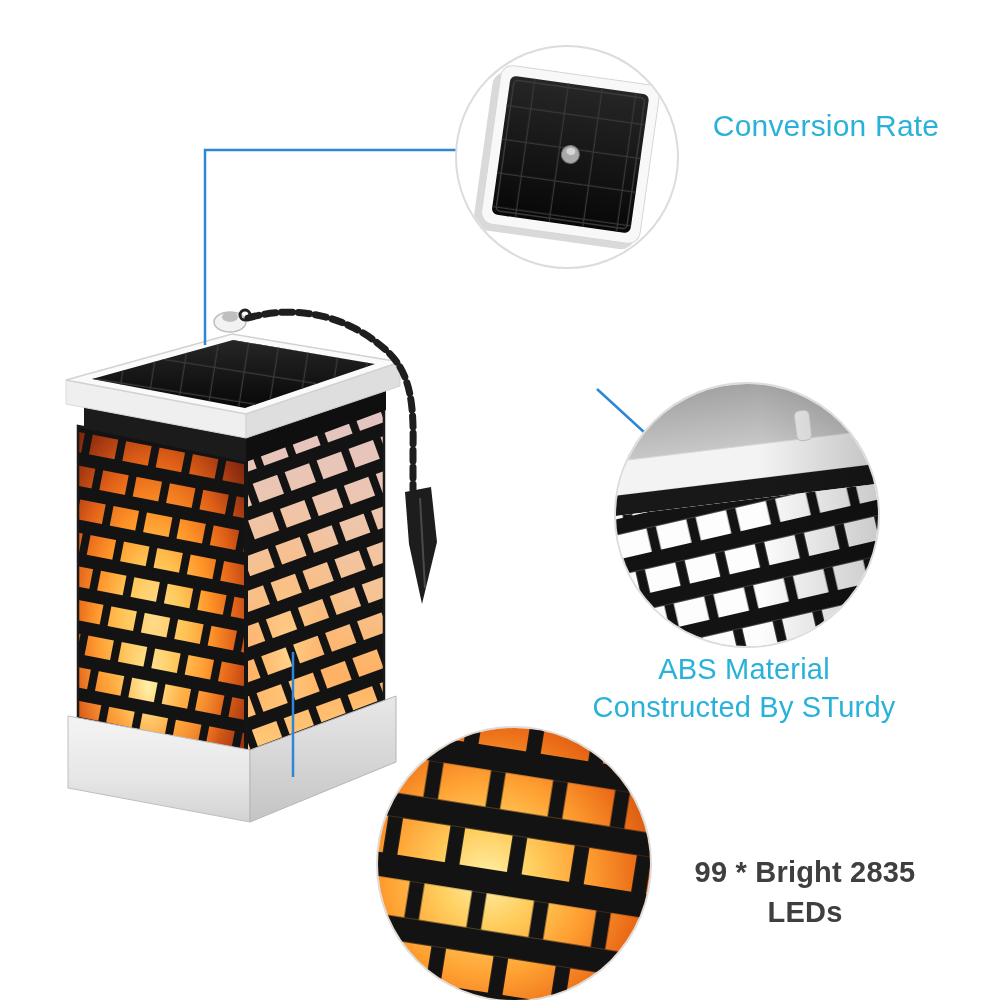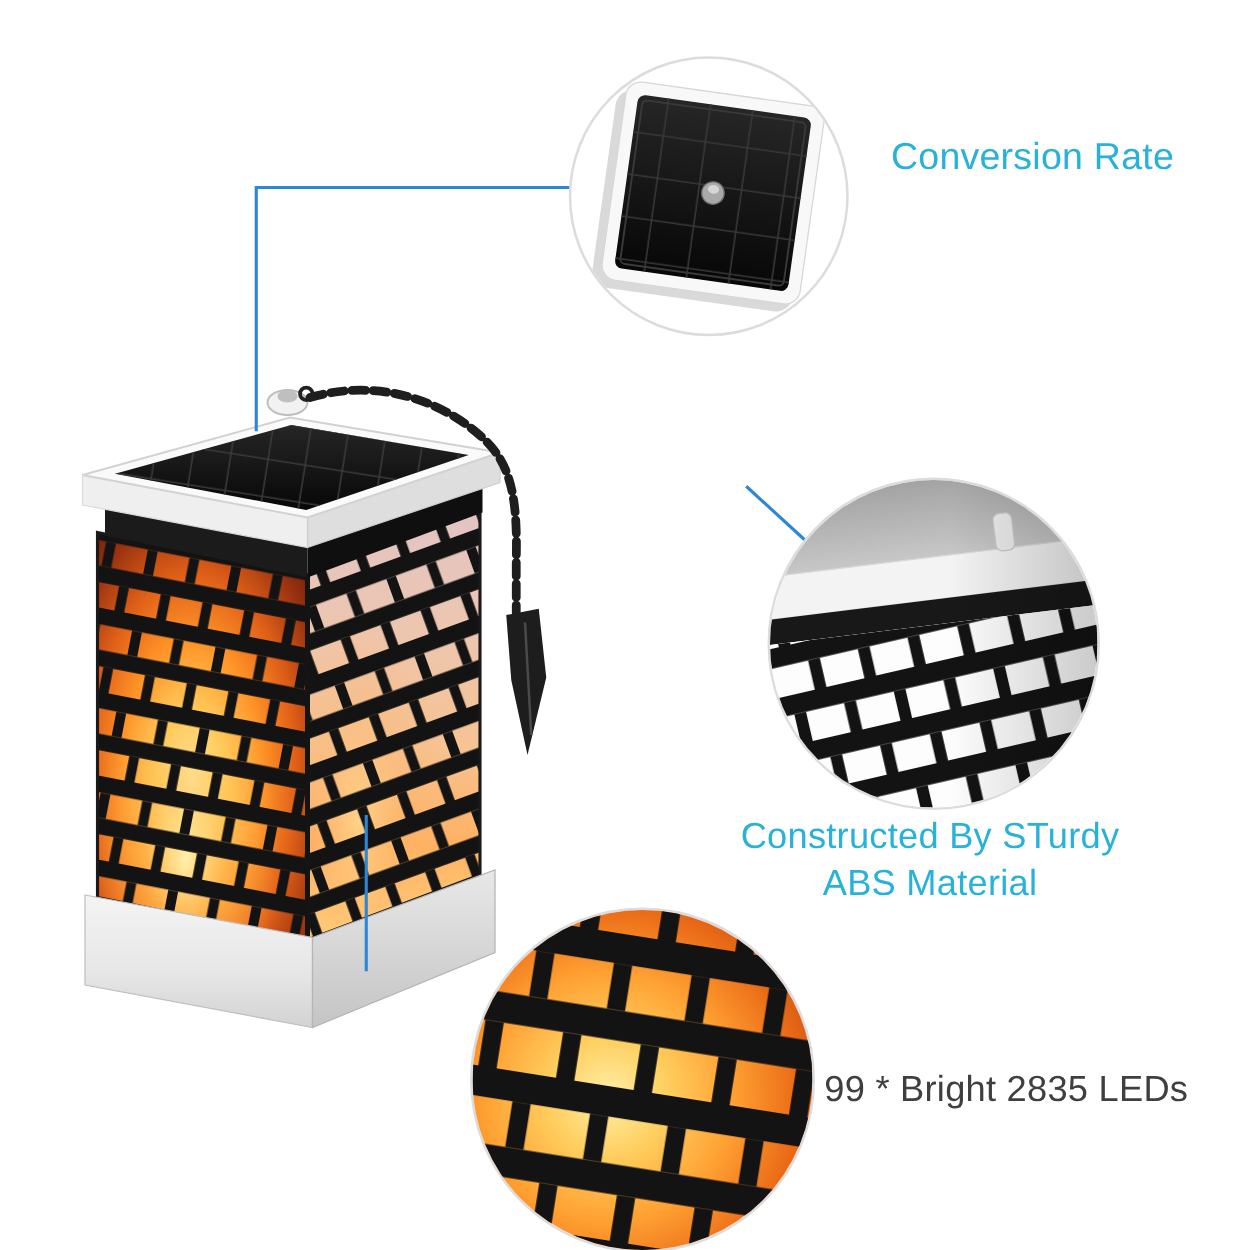--- a/index.html
+++ b/index.html
@@ -13,21 +13,21 @@
   .art{position:absolute;left:0;top:0;width:1000px;height:1000px;z-index:1;}
   .callout{position:absolute;border-radius:50%;background:#fff;border:2px solid #dcdcdc;overflow:hidden;z-index:2;}
   .callout svg{display:block;width:100%;height:100%;}
   #callout-solar{left:455px;top:45px;width:220px;height:220px;}
   #callout-abs{left:614px;top:382px;width:262px;height:262px;}
   #callout-leds{left:376px;top:726px;width:272px;height:272px;}
   .label{position:absolute;z-index:3;text-align:center;font-size:30px;line-height:40px;letter-spacing:0.2px;}
   .cyan{color:var(--accent-cyan);}
   #label-conversion{left:676px;top:106px;width:300px;}
   #label-abs{left:564px;top:650px;width:360px;font-size:29px;line-height:38px;}
-  #label-leds{left:655px;top:852px;width:300px;font-size:29px;color:var(--led-text);}
+  #label-leds{left:655px;top:852px;width:300px;font-size:29px;color:var(--led-text);font-weight:bold;}
 </style>
 </head>
 <body>
 
 <div class="canvas">
 
   <svg class="art" viewBox="0 0 1000 1000">
     <defs>
       <pattern id="bricksL" patternUnits="userSpaceOnUse" width="68" height="66" patternTransform="rotate(11)">
         <rect x="0" y="0" width="68" height="13" fill="#131313"></rect>
@@ -213,21 +213,21 @@
       <rect x="0" y="0" width="272" height="272" fill="url(#flameBig)"></rect>
       <rect x="-20" y="-20" width="312" height="312" fill="url(#bricksC3)"></rect>
     </svg>
   </div>
 
   <div class="label cyan" id="label-conversion">
     <div class="line">Conversion Rate</div>
   </div>
 
   <div class="label cyan" id="label-abs">
+    <div class="line">ABS Material</div>
     <div class="line">Constructed By STurdy</div>
-    <div class="line">ABS Material</div>
   </div>
 
   <div class="label" id="label-leds">
     <div class="line">99 * Bright 2835 LEDs</div>
   </div>
 
 </div>
 
 </body></html>

